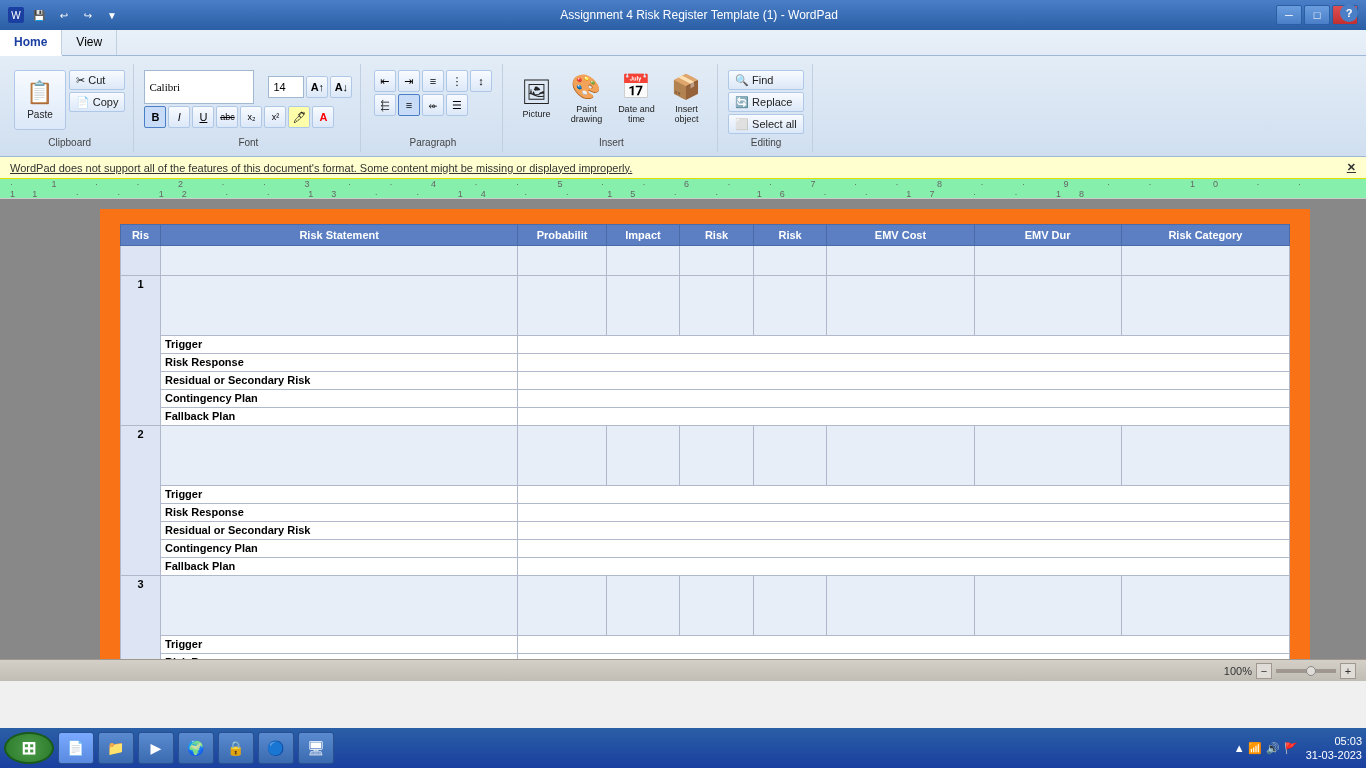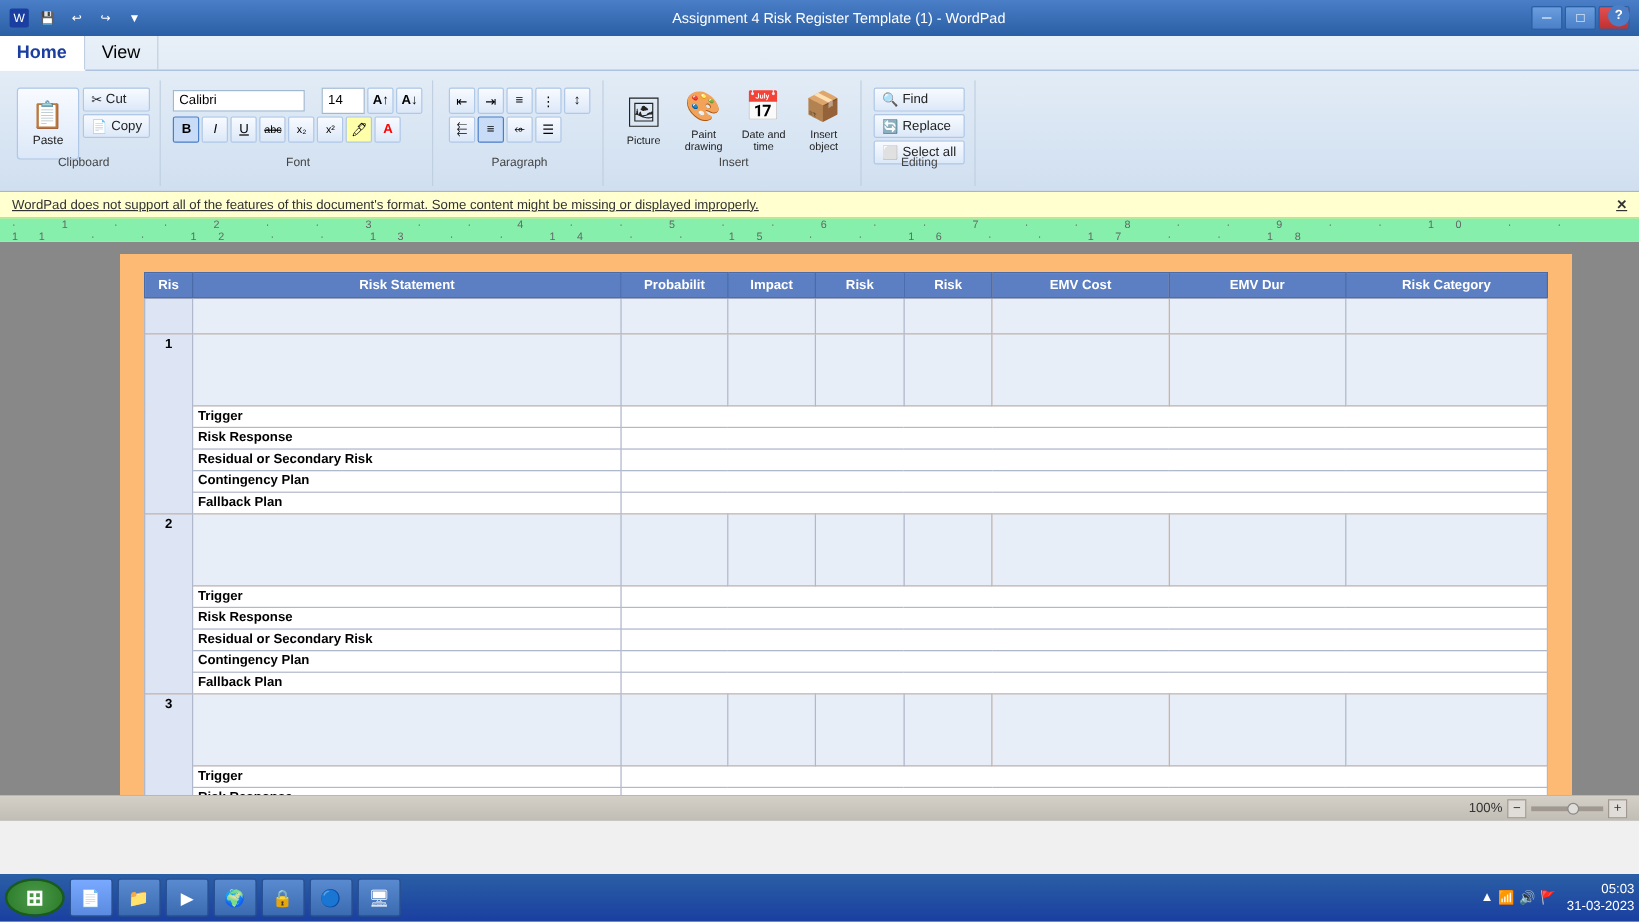--- a/index.html
+++ b/index.html
@@ -27,27 +27,27 @@
     }
     .title-btn.close { background: linear-gradient(to bottom, #e05050, #c03030); }
     .win-logo { width: 16px; height: 16px; background: #1a3fa0; border-radius: 2px; display: flex; align-items: center; justify-content: center; color: white; font-size: 10px; }
     .quick-access { display: flex; align-items: center; gap: 4px; }
     .qa-btn { width: 20px; height: 18px; background: transparent; border: none; color: white; font-size: 10px; cursor: pointer; }
 
     
     .ribbon { background: linear-gradient(to bottom, #e8f0f8, #d0dff0); border-bottom: 1px solid #a0b8d8; }
     .ribbon-tabs { display: flex; border-bottom: 1px solid #a0b8d8; }
     .ribbon-tab {
-      padding: 5px 14px; font-size: 15px; cursor: pointer;
+      padding: 5px 14px; font-size: 12px; cursor: pointer;
       border-right: 1px solid #c0d0e0;
     }
     .ribbon-tab.active { background: white; border-bottom: 2px solid white; margin-bottom: -1px; font-weight: bold; color: #1a3fa0; }
     .ribbon-content { display: flex; padding: 4px 6px; gap: 2px; align-items: flex-end; height: 100px; }
     .ribbon-group { display: flex; flex-direction: column; align-items: center; border-right: 1px solid #c0d0e0; padding: 2px 8px 2px 8px; height: 88px; position: relative; }
-    .ribbon-group-label { font-size: 10px; color: #444; position: absolute; bottom: 14px; width: 100%; text-align: center; }
+    .ribbon-group-label { font-size: 10px; color: #444; position: absolute; bottom: 4px; width: 100%; text-align: center; }
     .ribbon-group-content { display: flex; align-items: flex-start; gap: 3px; flex: 1; padding-bottom: 16px; padding-top: 4px; }
     .r-btn-large {
       display: flex; flex-direction: column; align-items: center; justify-content: center;
       width: 52px; height: 60px;
       background: linear-gradient(to bottom, #f8fbff, #dce8f8);
       border: 1px solid #b0c8e8; border-radius: 3px; cursor: pointer;
       font-size: 10px; color: #222; gap: 3px;
     }
     .r-btn-large .icon { font-size: 22px; }
     .r-btn-small {
@@ -58,22 +58,22 @@
       font-size: 11px; color: #222; white-space: nowrap;
     }
     .col-small { display: flex; flex-direction: column; gap: 2px; }
 
     
     .font-selector {
       display: flex; flex-direction: column; gap: 2px;
     }
     .font-row { display: flex; gap: 2px; align-items: center; }
     .font-name-box {
-      width: 110px; height: 18px; border: 1px solid #a0b8d0; background: white;
-      padding: 2px 4px; font-size: 11px; display: flex; align-items: center;
+      width: 110px; height: 34px; border: 1px solid #a0b8d0; background: white;
+      padding: 2px 4px; font-size: 11px; display: flex; align-items: center; font-family: Liberation Serif, serif;
     }
     .font-size-box {
       width: 36px; height: 22px; border: 1px solid #a0b8d0; background: white;
       padding: 2px 4px; font-size: 11px; display: flex; align-items: center; margin-left: 12px;
     }
     .font-btn {
       width: 22px; height: 22px; background: linear-gradient(to bottom, #f8fbff, #dce8f8);
       border: 1px solid #b0c8e8; border-radius: 2px; cursor: pointer;
       display: flex; align-items: center; justify-content: center; font-size: 11px; font-weight: bold;
     }
@@ -126,21 +126,21 @@
       position: relative;
     }
 
     
     .doc-area::-webkit-scrollbar { width: 16px; }
     .doc-area::-webkit-scrollbar-track { background: #d4d0c8; }
     .doc-area::-webkit-scrollbar-thumb { background: #a0a090; border: 1px solid #888; }
 
     
     .page {
-      background: #fdba74;
+      background: #f97316;
       width: 1210px;
       min-height: 500px;
       padding: 15px 20px;
       position: relative;
       margin-left: 44px;
     }
 
     
     .risk-table {
       width: 100%;

